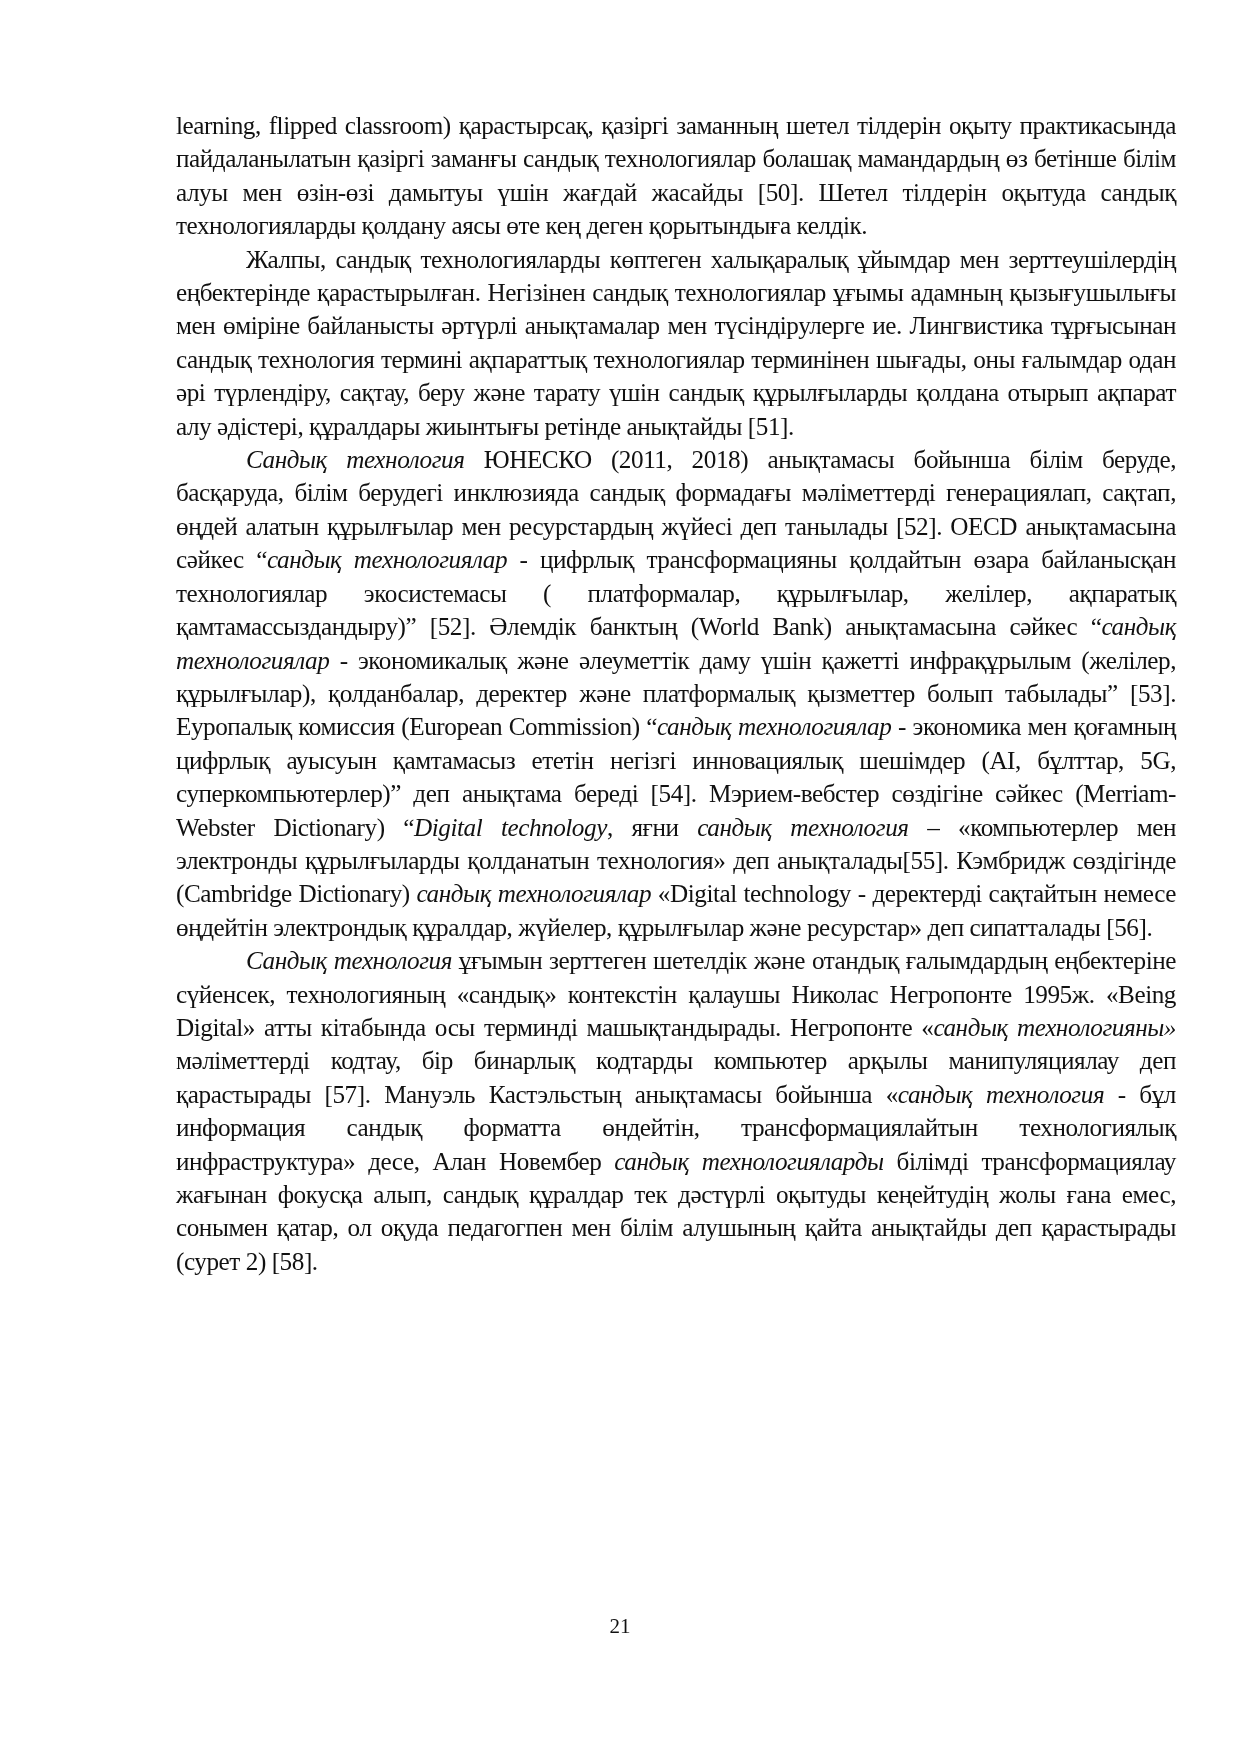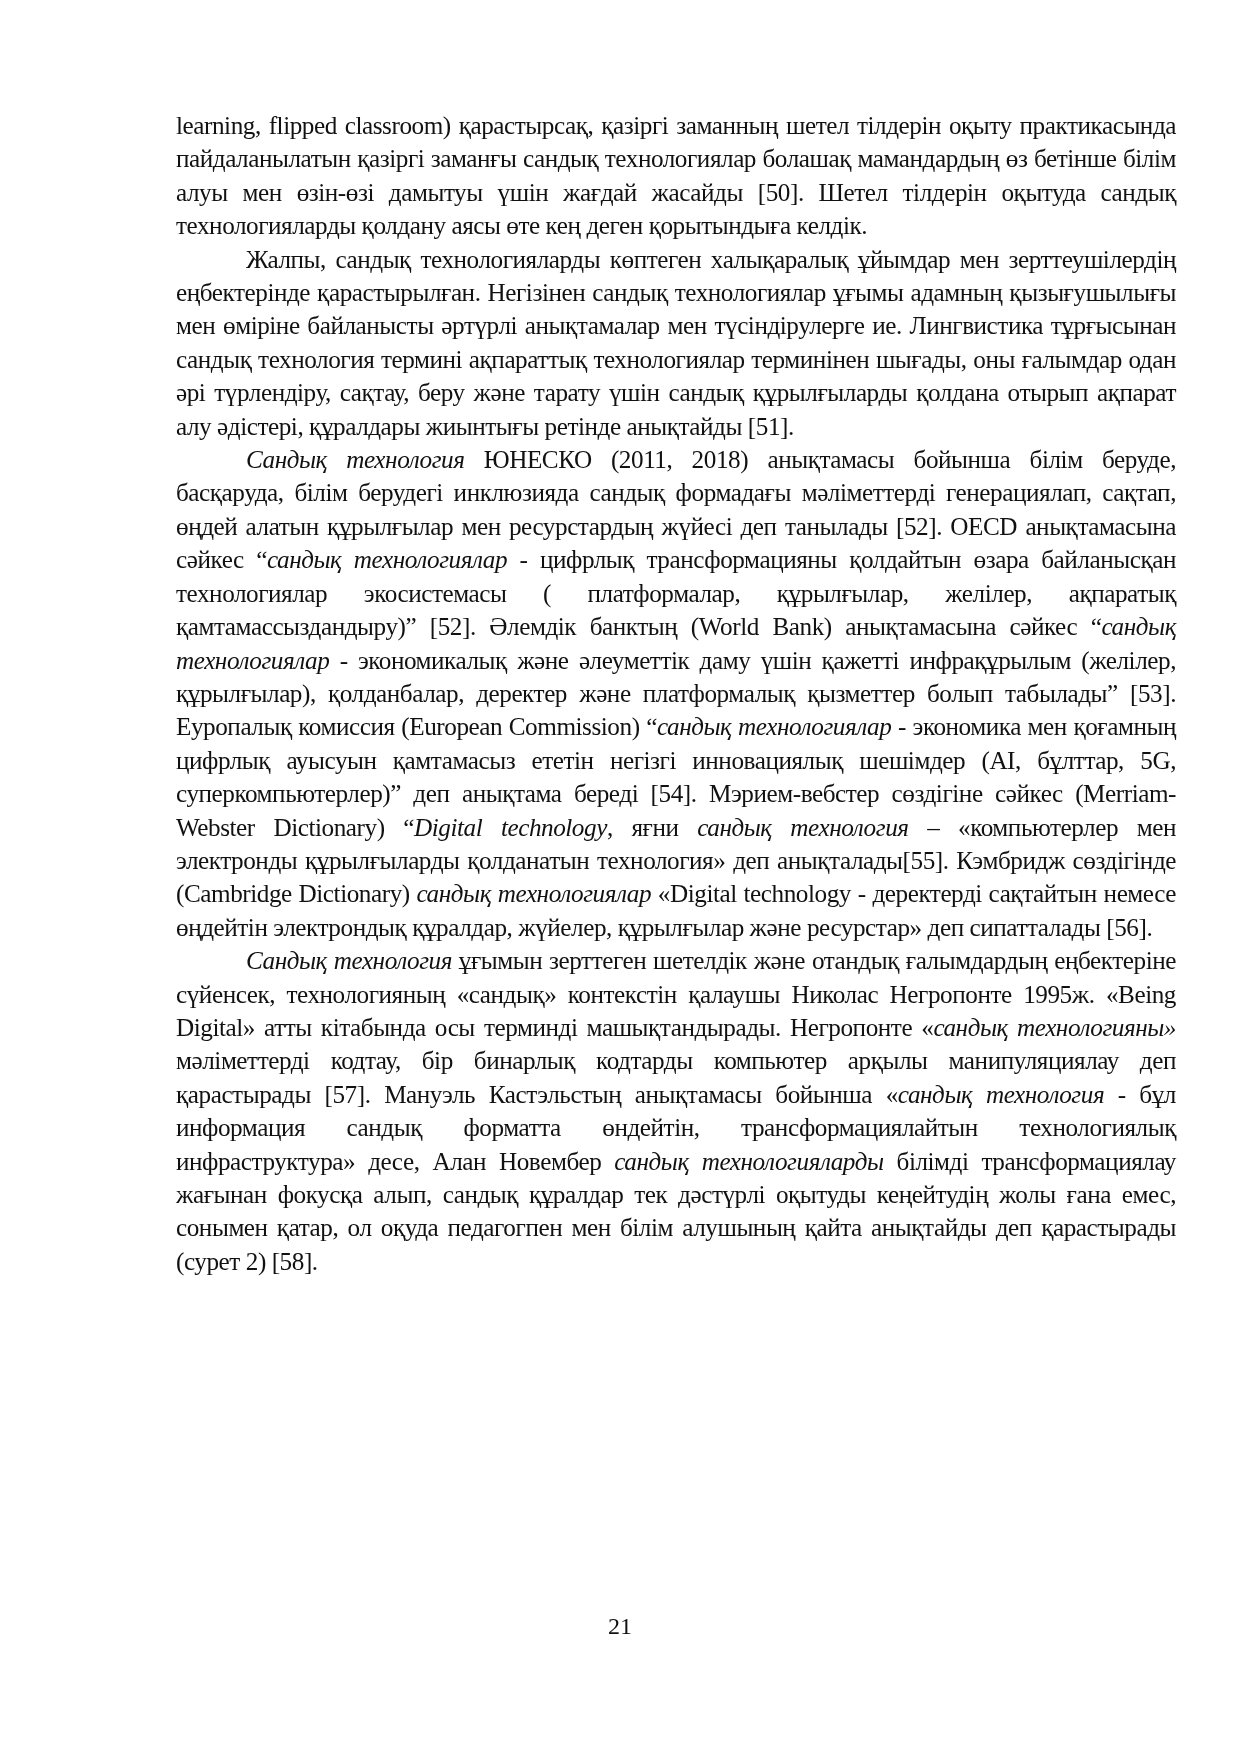--- a/index.html
+++ b/index.html
@@ -36,21 +36,21 @@
     }
     .para span.it {
       font-style: italic;
     }
     .page-number {
       position: absolute;
       left: 0;
       width: 1240px;
       top: 1612px;
       text-align: center;
-      font-size: 24px;
+      font-size: 21px;
       line-height: 28px;
     }
   </style>
 </head>
 <body>
 
 <div class="page-body">
   <p class="para"><span>learning, flipped classroom) қарастырсақ, қазіргі заманның шетел тілдерін оқыту практикасында пайдаланылатын қазіргі заманғы сандық технологиялар болашақ мамандардың өз бетінше білім алуы мен өзін-өзі дамытуы үшін жағдай жасайды [50]. Шетел тілдерін оқытуда  сандық технологияларды қолдану аясы өте кең деген қорытындыға келдік.</span></p>
   <p class="para indent"><span>Жалпы, сандық технологияларды көптеген халықаралық ұйымдар мен зерттеушілердің еңбектерінде қарастырылған. Негізінен сандық технологиялар ұғымы адамның қызығушылығы мен өміріне байланысты әртүрлі анықтамалар мен түсіндірулерге ие.  Лингвистика тұрғысынан сандық технология термині ақпараттық технологиялар терминінен шығады, оны ғалымдар одан әрі түрлендіру, сақтау, беру және тарату үшін сандық құрылғыларды қолдана отырып ақпарат алу әдістері, құралдары жиынтығы ретінде анықтайды [51].</span></p>
   <p class="para indent"><span class="it">Сандық технология</span><span> ЮНЕСКО (2011, 2018) анықтамасы бойынша білім беруде, басқаруда, білім берудегі инклюзияда сандық формадағы мәліметтерді генерациялап, сақтап, өңдей алатын құрылғылар мен ресурстардың жүйесі деп танылады [52].  OECD анықтамасына сәйкес “</span><span class="it">сандық технологиялар</span><span> - цифрлық трансформацияны қолдайтын өзара байланысқан технологиялар экосистемасы ( платформалар, құрылғылар, желілер, ақпаратық қамтамассыздандыру)” [52]. Әлемдік банктың (World Bank) анықтамасына сәйкес “</span><span class="it">сандық технологиялар</span><span> - экономикалық және әлеуметтік даму үшін қажетті инфрақұрылым (желілер, құрылғылар), қолданбалар, деректер және платформалық қызметтер болып табылады” [53]. Еуропалық комиссия (European Commission) “</span><span class="it">сандық технологиялар</span><span> - экономика мен қоғамның цифрлық ауысуын қамтамасыз ететін негізгі инновациялық шешімдер (AI, бұлттар, 5G, суперкомпьютерлер)” деп анықтама береді [54]. Мэрием-вебстер сөздігіне сәйкес (Merriam-Webster Dictionary) “</span><span class="it">Digital technology</span><span>, яғни </span><span class="it">сандық технология</span><span> – «компьютерлер мен электронды құрылғыларды қолданатын технология» деп анықталады[55]. Кэмбридж сөздігінде (Cambridge Dictionary) </span><span class="it">сандық технологиялар</span><span> «Digital technology - деректерді сақтайтын немесе өңдейтін электрондық құралдар, жүйелер, құрылғылар және ресурстар» деп сипатталады [56].</span></p>

